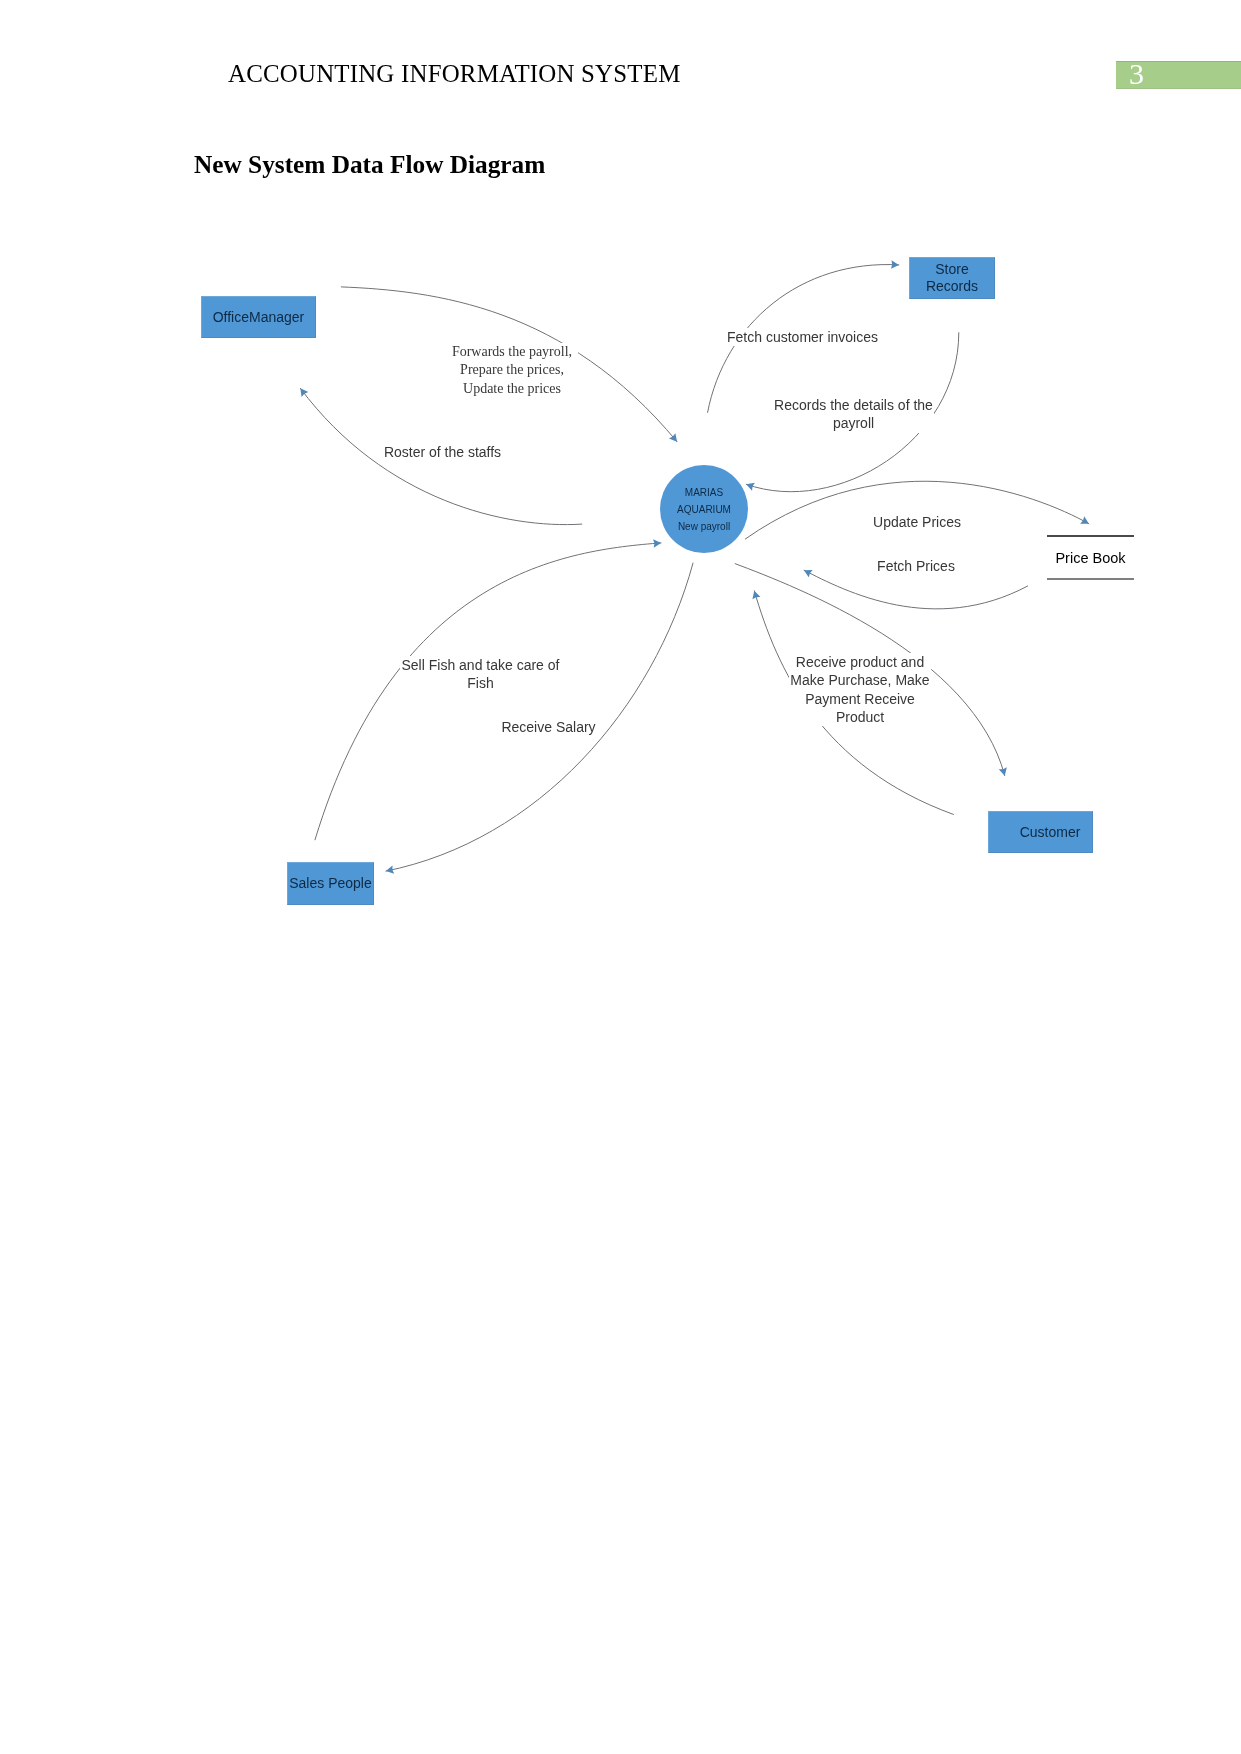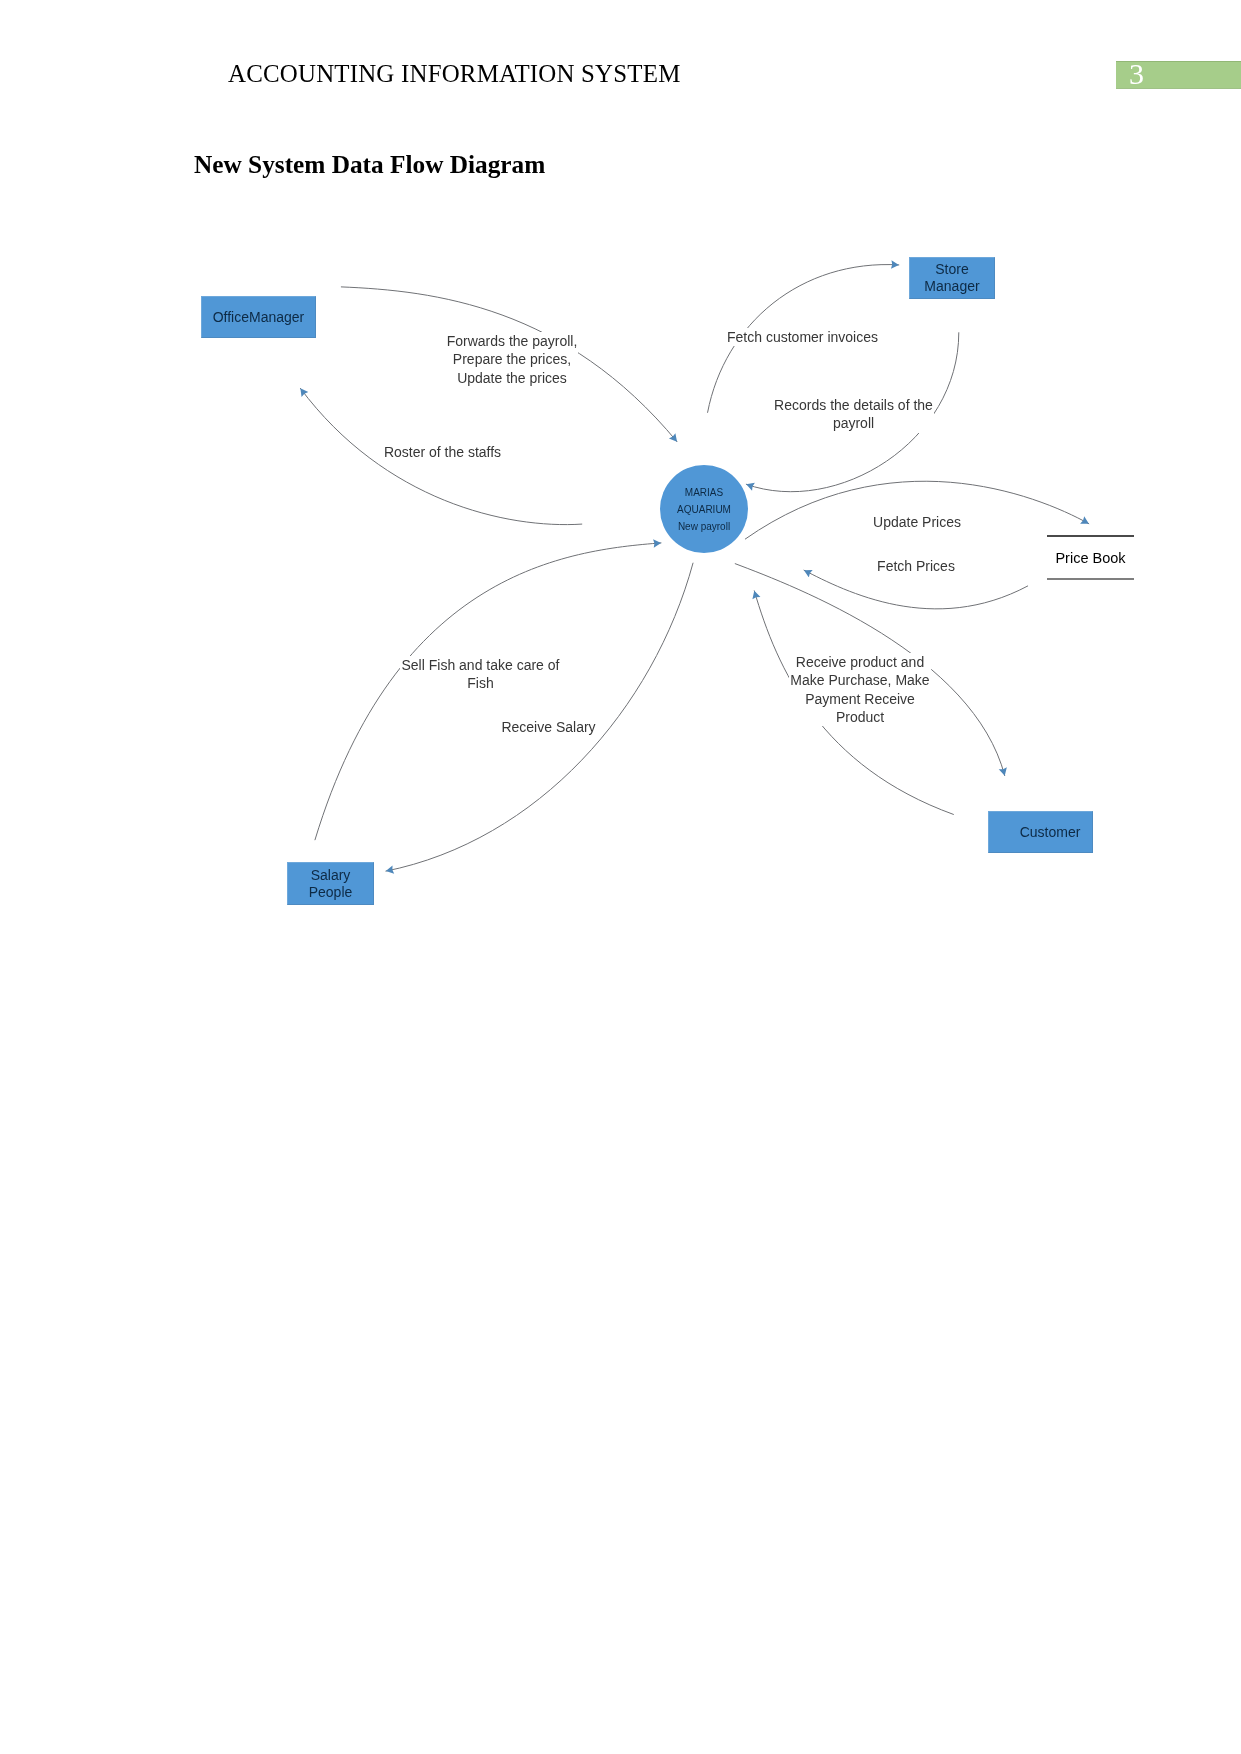--- a/index.html
+++ b/index.html
@@ -63,42 +63,42 @@
         <path marker-end="url(#ah)" d="M691.2,563.7 C753.2,587.0 929.3,654.9 960.7,775.6"></path>
         <path marker-end="url(#ah)" d="M909.4,814.4 C777.0,766.4 733.3,669.7 710.3,590.8"></path>
       </g>
     </svg>
 
     <div class="ent" style="left:157px;top:296px;width:115px;height:42px;">
       <span>OfficeManager</span>
     </div>
     <div class="ent" style="left:865px;top:257px;width:86px;height:42px;">
       <span class="mline">Store
-Manager</span>
+Records</span>
     </div>
     <div class="ent" style="left:243px;top:862px;width:87px;height:43px;">
-      <span>Salary People</span>
+      <span>Sales People</span>
     </div>
     <div class="ent" style="left:944px;top:811px;width:86px;height:42px;padding-left:19px;">
       <span>Customer</span>
     </div>
 
     <div class="circ" style="left:616px;top:465px;width:88px;height:88px;">
       <span>MARIAS</span>
       <span>AQUARIUM</span>
       <span>New payroll</span>
     </div>
 
     <div class="store" style="left:1003px;top:535px;width:87px;height:45px;">
       <div class="store-top"></div>
       <div class="store-label">Price Book</div>
       <div class="store-bot"></div>
     </div>
 
-    <div class="dtext" style="left:402px;top:332px;width:132px;">Forwards the payroll,
+    <div class="dtext" style="left:402px;top:343px;width:132px;font-family:Liberation Serif, serif;">Forwards the payroll,
 Prepare the prices,
 Update the prices</div>
     <div class="dtext" style="left:339px;top:443px;width:119px;">Roster of the staffs</div>
     <div class="dtext" style="left:682px;top:328px;width:153px;">Fetch customer invoices</div>
     <div class="dtext" style="left:729px;top:396px;width:161px;">Records the details of the
 payroll</div>
     <div class="dtext" style="left:828px;top:513px;width:90px;">Update Prices</div>
     <div class="dtext" style="left:832px;top:557px;width:80px;">Fetch Prices</div>
     <div class="dtext" style="left:356px;top:656px;width:161px;">Sell Fish and take care of
 Fish</div>

